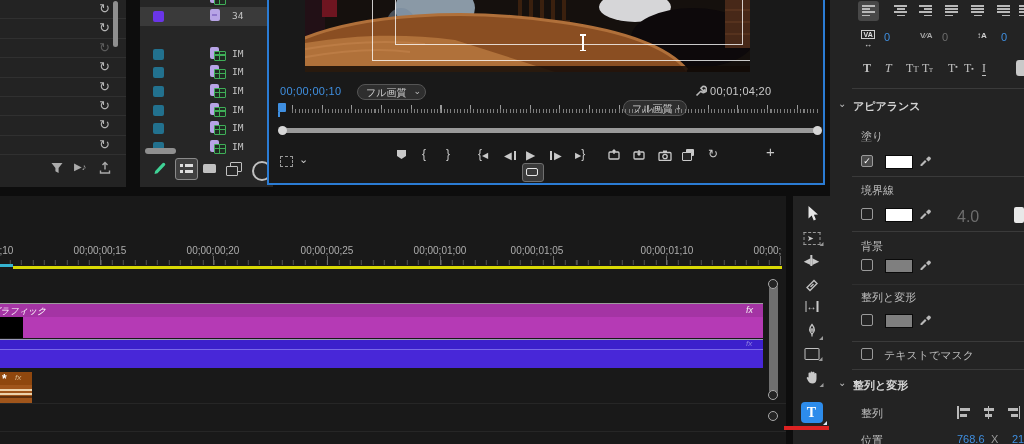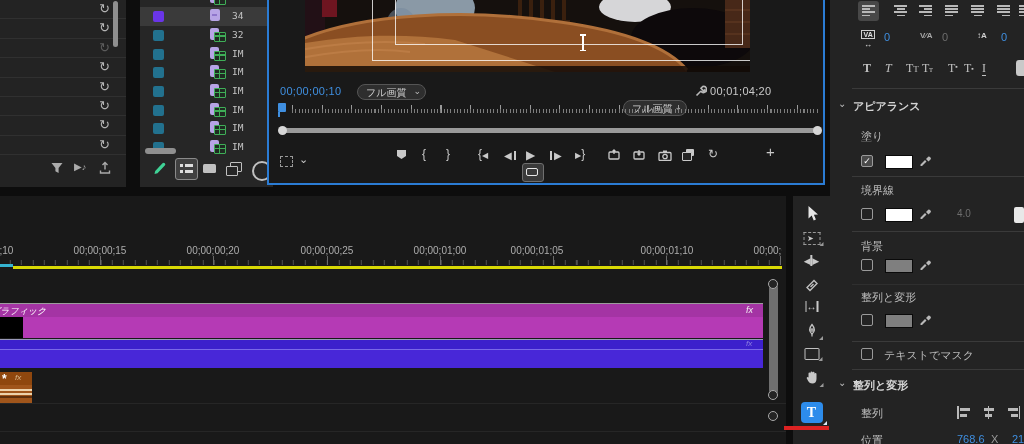--- a/index.html
+++ b/index.html
@@ -133,28 +133,20 @@
         </div>
         <div class="prow sel" style="top: 7.2px;">
           <span class="chip" style="background: rgb(106, 53, 232);"></span>
           <span class="clipicon">
             <span class="gdoc" style="width:10px;">
               <i></i>
             </span>
           </span>
           <span class="pname">34</span>
         </div>
-        <div class="prow" style="top: 25.9px;">
-          <span class="chip" style="background: rgb(34, 113, 142);"></span>
-          <span class="clipicon">
-            <span class="gdoc"></span>
-            <span class="ggrid"></span>
-          </span>
-          <span class="pname">32</span>
-        </div>
         <div class="prow" style="top: 44.6px;">
           <span class="chip" style="background: rgb(34, 113, 142);"></span>
           <span class="clipicon">
             <span class="gdoc"></span>
             <span class="ggrid"></span>
           </span>
           <span class="pname">IM</span>
         </div>
         <div class="prow" style="top: 63.3px;">
           <span class="chip" style="background: rgb(34, 113, 142);"></span>
@@ -509,21 +501,21 @@
     <div class="divider" style="top:176px;"></div>
 
     <span class="jl" style="left:31px;top:183px;">境界線</span>
     <span class="checkbox" style="left:31px;top:208px;"></span>
     <span class="swatch" style="left:55px;top:208px;background:#ffffff;"></span>
     <span class="abs" style="left:89px;top:207px;">
       <svg width="12" height="12" viewBox="0 0 12 12">
           <path d="M1.5 10.5 L6 6 L7.5 7.5 L3 12 L1.5 12 Z M7 5 L9.5 7.5 L11 6 A1.8 1.8 0 1 0 8.5 3.5 Z" fill="#b9b9b9"></path>
         </svg>
       </span>
-    <span class="abs num gray" style="left:127px;top:208px;font-size:10px;">4.0</span>
+    <span class="abs num gray" style="left:127px;top:208px;font-size:16px;">4.0</span>
     <span class="abs" style="left:184px;top:207px;width:10px;height:16px;background:#e8e8e8;border-radius:2px;"></span>
     <div class="divider" style="top:231px;"></div>
 
     <span class="jl" style="left:31px;top:239px;">背景</span>
     <span class="checkbox" style="left:31px;top:259px;"></span>
     <span class="swatch" style="left:55px;top:259px;background:#7f7f7f;"></span>
     <span class="abs" style="left:89px;top:258px;">
       <svg width="12" height="12" viewBox="0 0 12 12">
           <path d="M1.5 10.5 L6 6 L7.5 7.5 L3 12 L1.5 12 Z M7 5 L9.5 7.5 L11 6 A1.8 1.8 0 1 0 8.5 3.5 Z" fill="#b9b9b9"></path>
         </svg>

